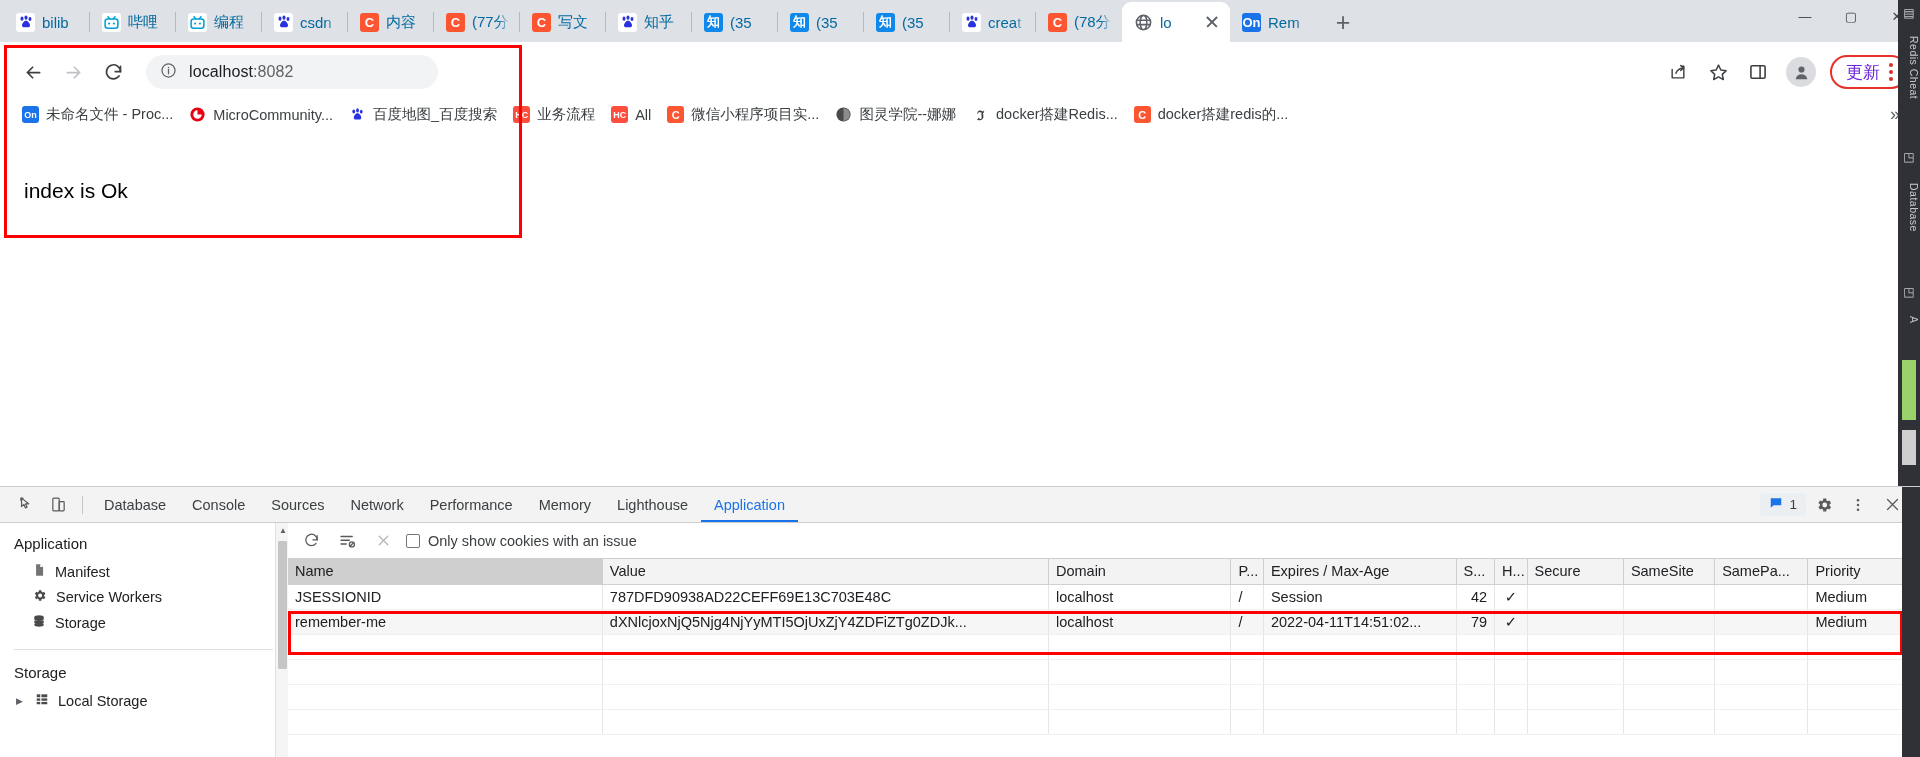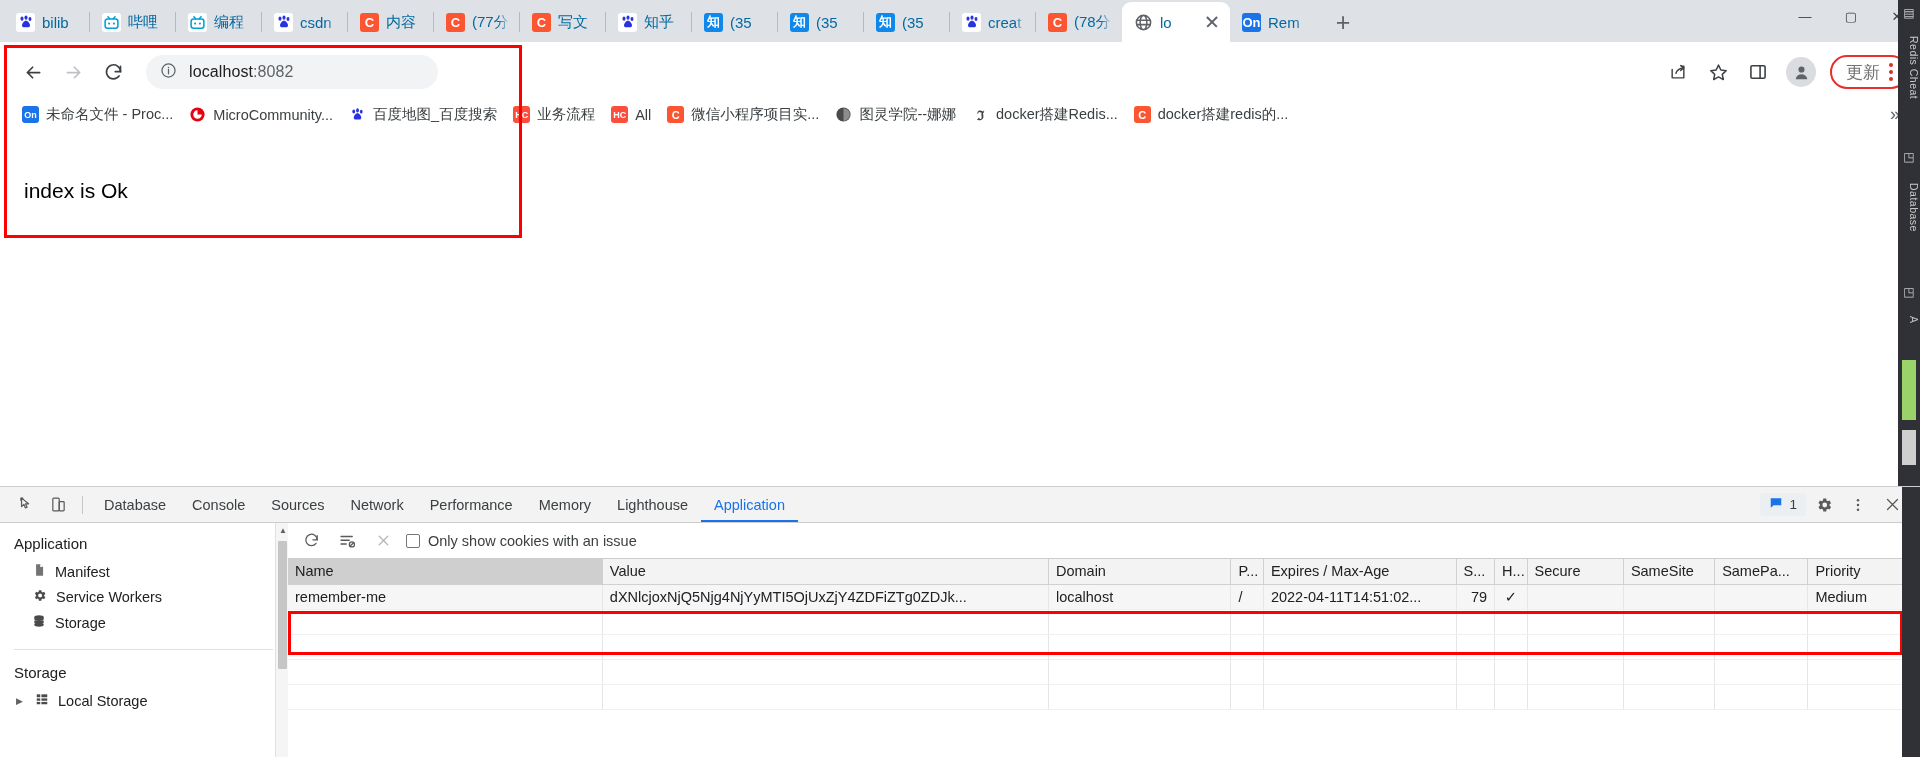--- a/index.html
+++ b/index.html
@@ -92,21 +92,21 @@
   }
   .avatar {
     width:30px; height:30px; border-radius:50%; background:#dadce0;
     display:flex; align-items:center; justify-content:center; margin:0 6px;
   }
   .update-pill {
     display:flex; align-items:center; gap:6px; height:34px;
     border:2px solid #e8302b; border-radius:18px; padding:0 10px 0 14px;
     margin-left:4px;
   }
-  .update-pill .txt { color:#737373; font-size:17px; }
+  .update-pill .txt { color:#6d28d9; font-size:17px; }
   .kebab { display:flex; flex-direction:column; gap:3px; padding:0 3px; }
   .kebab i { width:4px; height:4px; border-radius:50%; background:#d93025; display:block; }
 
   
   .bookmarks {
     height:34px; background:#fff; display:flex; align-items:center;
     padding:0 10px 0 14px; gap:0; font-size:14.5px; color:#3c4043;
     border-bottom:1px solid #fff;
   }
   .bm { display:flex; align-items:center; gap:7px; padding:4px 8px; border-radius:4px; white-space:nowrap; }
@@ -647,20 +647,33 @@
               <th>Expires / Max-Age</th>
               <th>S...</th>
               <th>H...</th>
               <th>Secure</th>
               <th>SameSite</th>
               <th>SamePa...</th>
               <th>Priority</th>
             </tr>
           </thead>
           <tbody>
+            <tr>
+              <td>JSESSIONID</td>
+              <td>787DFD90938AD22CEFF69E13C703E48C</td>
+              <td>localhost</td>
+              <td>/</td>
+              <td>Session</td>
+              <td class="right">42</td>
+              <td class="ctr">✓</td>
+              <td></td>
+              <td></td>
+              <td></td>
+              <td>Medium</td>
+            </tr>
             <tr class="alt">
               <td>remember-me</td>
               <td>dXNlcjoxNjQ5Njg4NjYyMTI5OjUxZjY4ZDFiZTg0ZDJk...</td>
               <td>localhost</td>
               <td>/</td>
               <td>2022-04-11T14:51:02...</td>
               <td class="right">79</td>
               <td class="ctr">✓</td>
               <td></td>
               <td></td>

